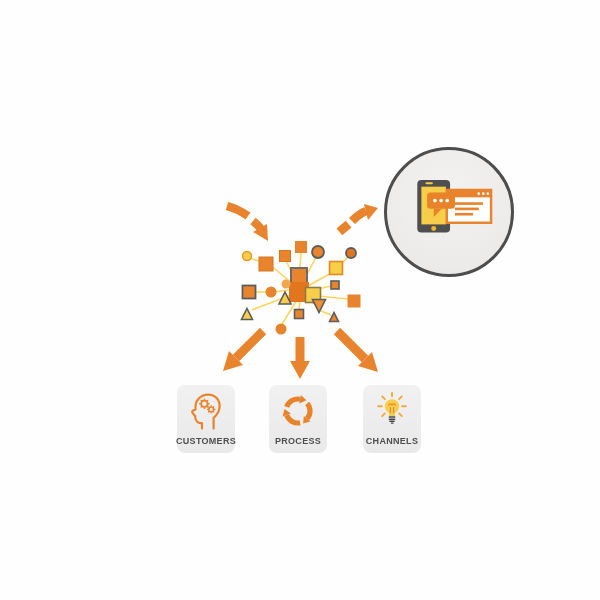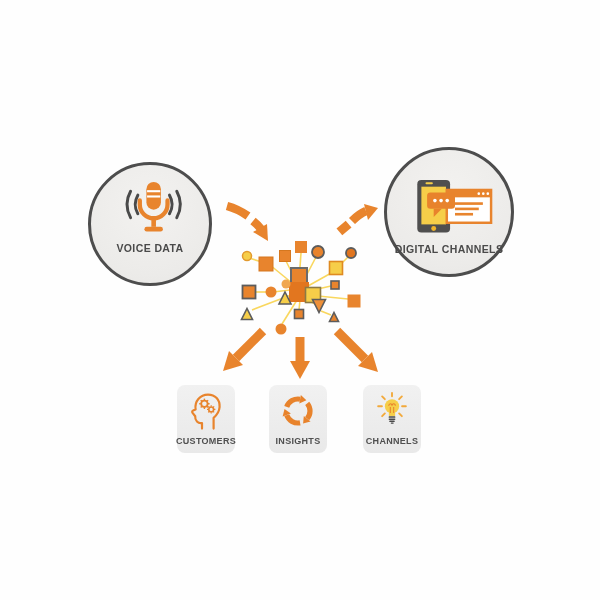--- a/index.html
+++ b/index.html
@@ -101,35 +101,20 @@
       <line x1="300" y1="337" x2="300" y2="363" stroke="var(--orange)" stroke-width="9"></line>
       <polygon points="290,361 310,361 300,379" fill="var(--orange)"></polygon>
     </g>
 
     <g>
       <line x1="337" y1="331" x2="365" y2="359" stroke="var(--orange)" stroke-width="9"></line>
       <polygon points="358,366 372,352 378,372" fill="var(--orange)"></polygon>
     </g>
   </svg>
 
-  <div class="circle-node" style="left:88px;top:162px;width:124px;height:124px;">
-    <svg width="68" height="66" viewBox="0 0 100 100" style="position:absolute;left:28px;top:13px;">
-      <rect x="40" y="6" width="22" height="42" rx="11" fill="var(--orange)"></rect>
-      <line x1="41" y1="20" x2="61" y2="20" stroke="#ffffff" stroke-width="3.2"></line>
-      <line x1="41" y1="28" x2="61" y2="28" stroke="#ffffff" stroke-width="3.2"></line>
-      <path d="M30 34 v6 a21 21 0 0 0 42 0 v-6" fill="none" stroke="var(--orange)" stroke-width="6.5" stroke-linecap="round"></path>
-      <rect x="47.5" y="62" width="7" height="12" fill="var(--orange)"></rect>
-      <rect x="37" y="74" width="28" height="7" rx="3.5" fill="var(--orange)"></rect>
-      <path d="M27 26 q-8 14 0 28" fill="none" stroke="#4a4a4a" stroke-width="4.5" stroke-linecap="round"></path>
-      <path d="M16 20 q-11 20 0 40" fill="none" stroke="#4a4a4a" stroke-width="4.5" stroke-linecap="round"></path>
-      <path d="M75 26 q8 14 0 28" fill="none" stroke="#4a4a4a" stroke-width="4.5" stroke-linecap="round"></path>
-      <path d="M86 20 q11 20 0 40" fill="none" stroke="#4a4a4a" stroke-width="4.5" stroke-linecap="round"></path>
-    </svg>
-    <div class="circle-label" style="top:77px;">VOICE DATA</div>
-  </div>
 
   <div class="circle-node" style="left:384px;top:147px;width:130px;height:130px;">
     <svg width="82" height="60" viewBox="0 0 100 72" style="position:absolute;left:27px;top:28px;">
       <rect x="4" y="2" width="40" height="64" rx="5" fill="#4F4F4F"></rect>
       <rect x="9" y="10" width="30" height="46" fill="#F6CE49"></rect>
       <rect x="14" y="4.5" width="9" height="2.5" rx="1.2" fill="#F6CE49"></rect>
       <circle cx="24" cy="61" r="3" fill="#F0B429"></circle>
       <g>
         <rect x="40" y="14" width="54" height="40" fill="#ffffff" stroke="var(--orange)" stroke-width="3"></rect>
         <rect x="40" y="14" width="54" height="9" fill="var(--orange)"></rect>
@@ -141,21 +126,20 @@
         <rect x="50" y="42" width="22" height="3.2" fill="var(--orange)"></rect>
       </g>
       <g>
         <rect x="16" y="17" width="34" height="20" rx="4" fill="#E8832C"></rect>
         <polygon points="24,37 34,37 24,47" fill="#E8832C"></polygon>
         <circle cx="25.5" cy="27" r="2.2" fill="#ffffff"></circle>
         <circle cx="33" cy="27" r="2.2" fill="#ffffff"></circle>
         <circle cx="40.5" cy="27" r="2.2" fill="#ffffff"></circle>
       </g>
     </svg>
-    <div class="circle-label" style="top:93px;">DIGITAL CHANNELS</div>
   </div>
 
   <div class="card" style="left:177px;top:385px;">
     <svg width="40" height="40" viewBox="0 0 100 100">
       <path d="M40 94 V80 C30 82 22 74 23 63 L16 54 Q14 50 19 48 L24 46 C21 26 35 9 55 9 C73 9 85 22 84 40 C83 54 76 61 69 67 V94" fill="none" stroke="var(--orange)" stroke-width="5.5" stroke-linejoin="round" stroke-linecap="round"></path>
       <g fill="none" stroke="var(--orange)">
         <circle cx="46" cy="32" r="8" stroke-width="4.5"></circle>
         <g stroke-width="3.5">
           <line x1="55" y1="32" x2="59" y2="32"></line>
             <line x1="52.4" y1="38.4" x2="55.2" y2="41.2"></line>
@@ -192,21 +176,21 @@
       </g>
       <g transform="rotate(120 50 50)">
         <path d="M21.8 39.7 A30 30 0 0 1 55.2 20.5" fill="none" stroke="#E8832C" stroke-width="13"></path>
         <polygon points="53.3,31.3 57.1,9.7 70.9,23.2" fill="#E8832C"></polygon>
       </g>
       <g transform="rotate(240 50 50)">
         <path d="M21.8 39.7 A30 30 0 0 1 55.2 20.5" fill="none" stroke="#E8832C" stroke-width="13"></path>
         <polygon points="53.3,31.3 57.1,9.7 70.9,23.2" fill="#E8832C"></polygon>
       </g>
     </svg>
-    <div class="card-label">INSIGHTS</div>
+    <div class="card-label">PROCESS</div>
   </div>
 
   <div class="card" style="left:363px;top:385px;">
     <svg width="42" height="44" viewBox="0 0 100 100">
       <g stroke="#F2A93B" stroke-width="4.5" stroke-linecap="round">
         <line x1="50" y1="10" x2="50" y2="2"></line>
         <line x1="67" y1="17" x2="73.5" y2="10.5"></line>
         <line x1="74" y1="34" x2="83" y2="34"></line>
         <line x1="67" y1="51" x2="73.5" y2="57.5"></line>
         <line x1="33" y1="17" x2="26.5" y2="10.5"></line>

